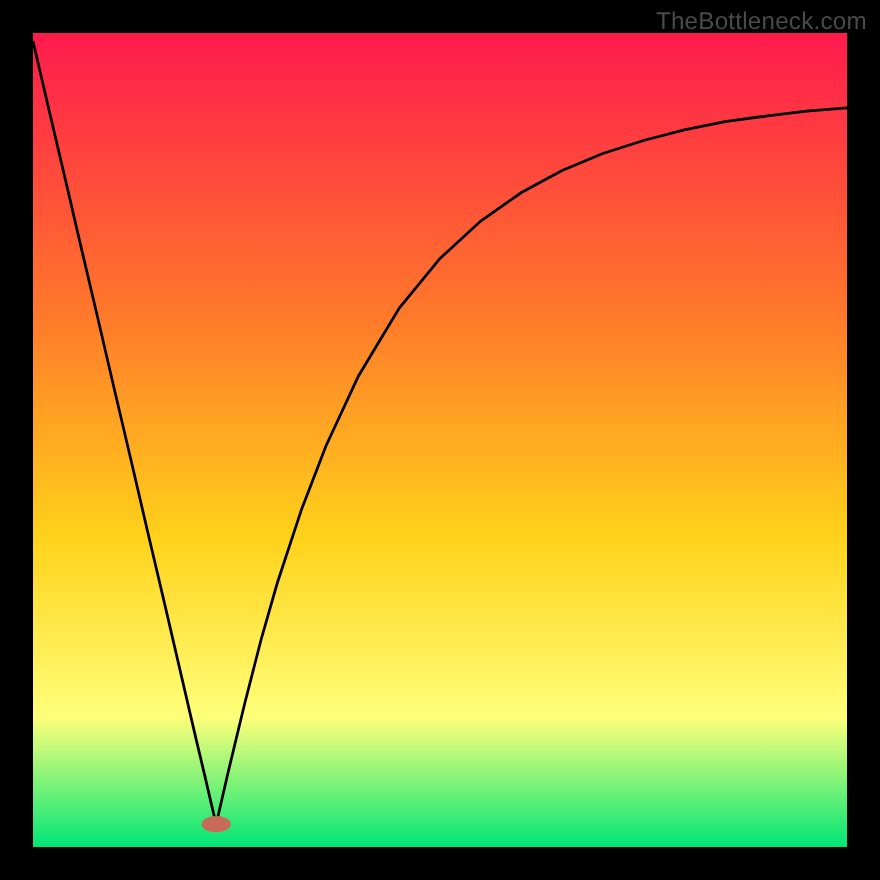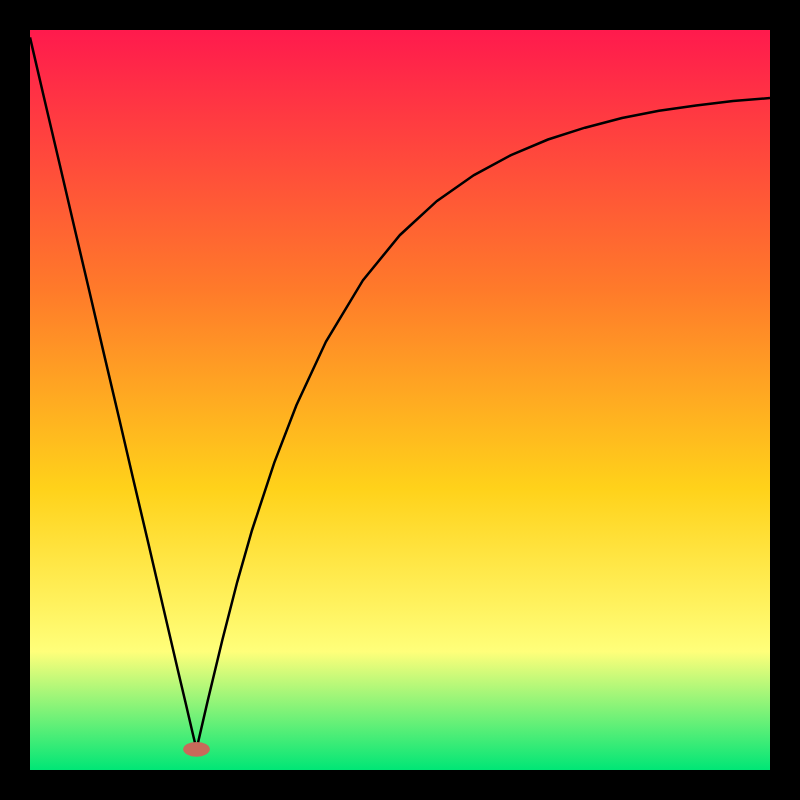--- a/index.html
+++ b/index.html
@@ -54,14 +54,15 @@
           <stop id="g4" offset="100%" stop-color="#00e676"></stop>
         </linearGradient>
       </defs>
       <rect x="0" y="0" width="740" height="740" fill="url(#bg-grad)"></rect>
       <path id="series-0" fill="none" stroke="#000000" stroke-width="2.5" d="M0.00 7.40 L14.80 71.04 L29.60 133.94 L44.40 197.58 L59.20 260.48 L74.00 324.12 L88.80 387.02 L103.60 450.66 L118.40 513.56 L133.20 577.20 L148.00 640.84 L155.40 671.92 L162.80 703.74 L166.50 719.28"></path>
       <path id="series-1" fill="none" stroke="#000000" stroke-width="2.5" d="M166.50 719.28 L177.60 671.18 L192.40 609.76 L207.20 552.04 L222.00 500.24 L244.20 432.90 L266.40 375.18 L296.00 311.54 L333.00 250.12 L370.00 204.98 L407.00 170.94 L444.00 145.04 L481.00 125.06 L518.00 109.52 L555.00 97.68 L592.00 88.06 L629.00 80.66 L666.00 75.48 L703.00 71.04 L740.00 68.08"></path>
       <ellipse id="marker" cx="166.50" cy="719.28" rx="13.32" ry="7.40" fill="#c86a5a"></ellipse>
     </svg>
   </div>
 
+  <div class="watermark">TheBottleneck.com</div>
 
 </div>
 
 </body></html>

